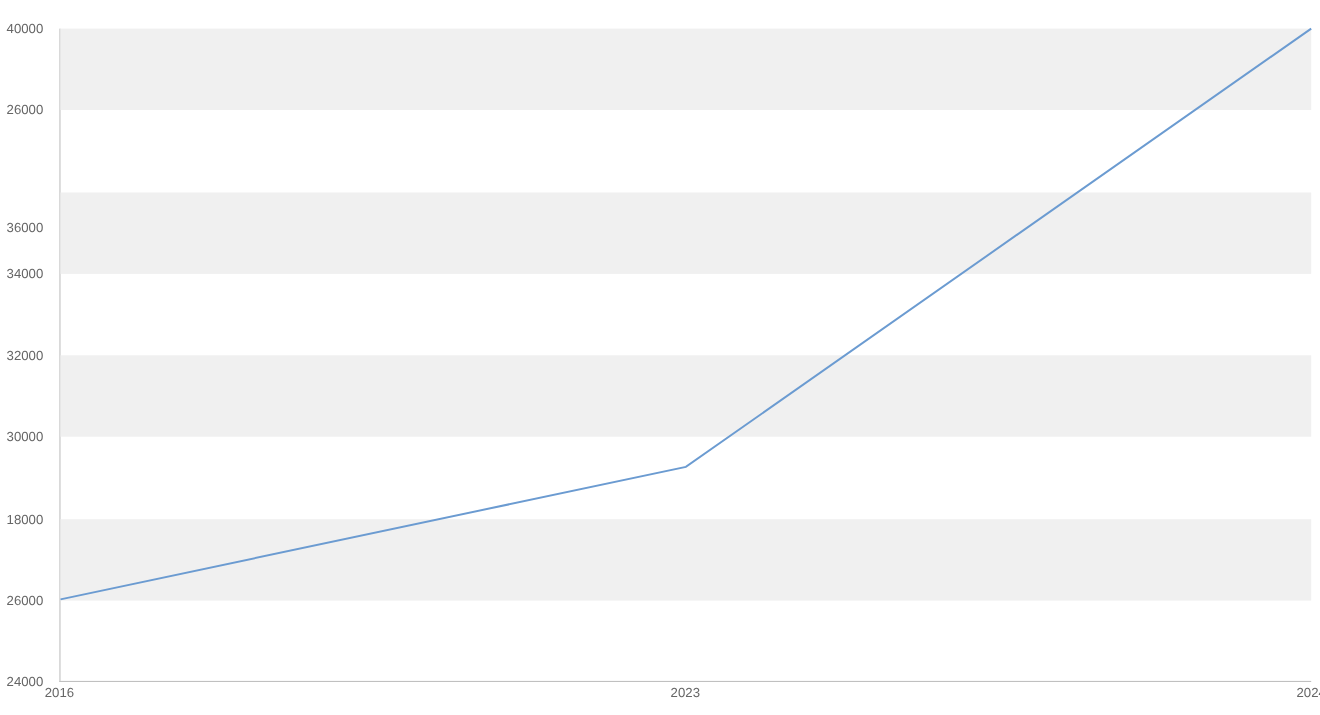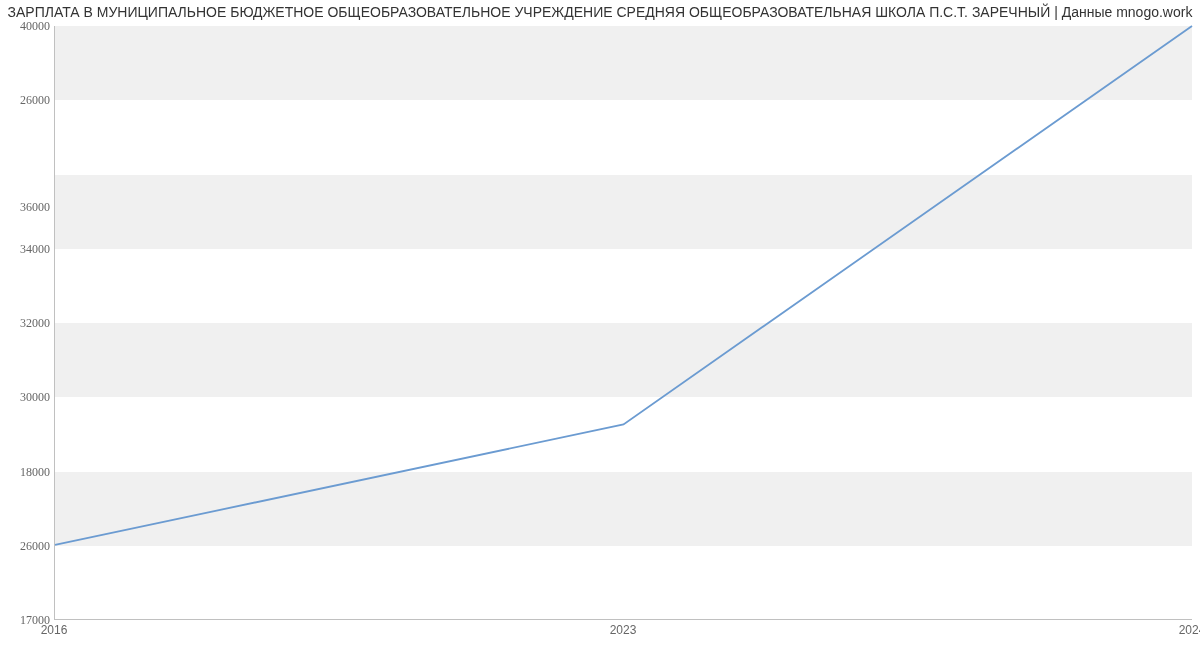--- a/index.html
+++ b/index.html
@@ -39,24 +39,23 @@
       position: absolute;
       left: 0;
       width: 100%;
       background: #f0f0f0;
     }
     .y-tick-label {
       position: absolute;
       right: 1150px;
       font-size: 12px;
       color: #666666;
-      text-align: right;
+      text-align: left;
       transform: translateY(-50%);
       width: 44px;
-      font-family: Liberation Serif, serif;
     }
     .x-tick-label {
       position: absolute;
       top: 623px;
       font-size: 12px;
       color: #666666;
       transform: translateX(-50%);
     }
     svg.line-layer {
       position: absolute;
@@ -69,33 +68,32 @@
     .data-line {
       fill: none;
       stroke: #6b9bd1;
       stroke-width: 1.8;
     }
   </style>
 </head>
 <body>
 
 <div class="chart-container">
-  <div class="chart-title">ЗАРПЛАТА В МУНИЦИПАЛЬНОЕ БЮДЖЕТНОЕ ОБЩЕОБРАЗОВАТЕЛЬНОЕ УЧРЕЖДЕНИЕ СРЕДНЯЯ ОБЩЕОБРАЗОВАТЕЛЬНАЯ ШКОЛА П.С.Т. ЗАРЕЧНЫЙ | Данные mnogo.work</div>
 
   <div class="plot-area">
       <div class="grid-band" style="top: 0px; height: 74.25px;"></div>
       <div class="grid-band" style="top: 148.5px; height: 74.25px;"></div>
       <div class="grid-band" style="top: 297px; height: 74.25px;"></div>
       <div class="grid-band" style="top: 445.5px; height: 74.25px;"></div>
 
     <svg class="line-layer" viewBox="0 0 1138 594" preserveAspectRatio="none">
       <polyline class="data-line" points="0.00,519.75 569.00,399.09 1138.00,0.00"></polyline>
     </svg>
   </div>
-<div class="y-tick-label" style="top: 620px;">17000</div>
+<div class="y-tick-label" style="top: 620px;">24000</div>
     <div class="y-tick-label" style="top: 545.75px;">26000</div>
     <div class="y-tick-label" style="top: 471.5px;">18000</div>
     <div class="y-tick-label" style="top: 397.25px;">30000</div>
     <div class="y-tick-label" style="top: 323px;">32000</div>
     <div class="y-tick-label" style="top: 248.75px;">34000</div>
     <div class="y-tick-label" style="top: 174.5px; margin-top: 32px;">36000</div>
     <div class="y-tick-label" style="top: 100.25px;">26000</div>
     <div class="y-tick-label" style="top: 26px;">40000</div>
     <div class="x-tick-label" style="left: 54px;">2016</div>
     <div class="x-tick-label" style="left: 623px;">2023</div>

